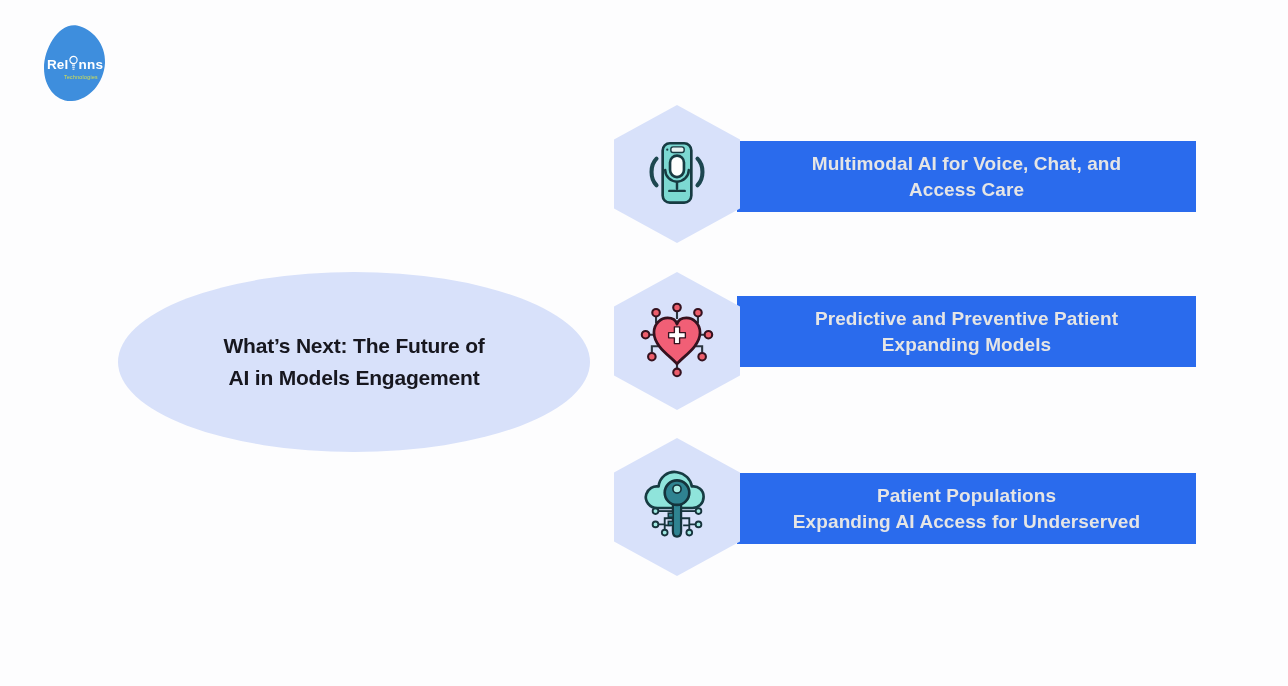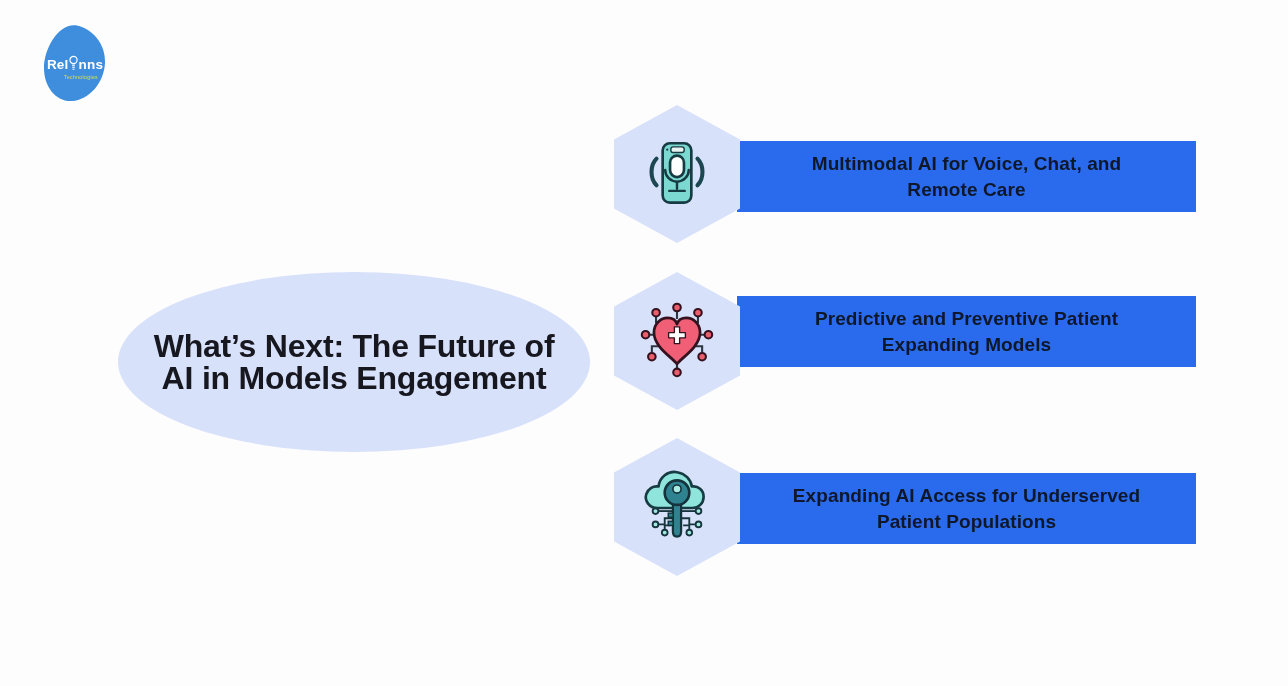--- a/index.html
+++ b/index.html
@@ -27,41 +27,41 @@
     margin-top: 1.5px; align-self: flex-end; padding-right: 14px;
   }
 
   
   .title-bubble {
     position: absolute; left: 118px; top: 272px; width: 472px; height: 180px;
     background: #d8e1fa; border-radius: 50%;
     display: flex; align-items: center; justify-content: center;
   }
   .title {
-    color: #17171f; font-size: 32px; font-weight: 700; line-height: 32px;
+    color: #17171f; font-size: 21px; font-weight: 700; line-height: 32px;
     text-align: center; letter-spacing: -0.2px;
   }
 
   
   .hex {
     position: absolute; left: 614px; width: 126px; height: 138px;
     background: #d8e1fa; z-index: 2;
     clip-path: polygon(50% 0%, 100% 25%, 100% 75%, 50% 100%, 0% 75%, 0% 25%);
     display: flex; align-items: center; justify-content: center;
   }
   .hex-1 { top: 105px; }
   .hex-2 { top: 272px; }
   .hex-3 { top: 438px; }
 
   
   .bar {
     position: absolute; left: 737px; width: 459px; height: 71px;
     background: #2a6bed; z-index: 1;
     display: flex; flex-direction: column; align-items: center; justify-content: center;
-    color: #0f172a; font-size: 19px; font-weight: 700; line-height: 26px;
+    color: #e5e5e5; font-size: 19px; font-weight: 700; line-height: 26px;
     text-align: center; letter-spacing: 0.1px;
   }
   .bar-1 { top: 141px; }
   .bar-2 { top: 296px; }
   .bar-3 { top: 473px; }
 </style>
 </head>
 <body>
 
 <div class="canvas">
@@ -100,21 +100,21 @@
       <rect x="36" y="15.5" width="13" height="5.5" rx="2.2" fill="#e8f3f2" stroke="#173b42" stroke-width="1.4"></rect>
       <circle cx="32.5" cy="18.2" r="1.1" fill="#173b42"></circle>
       <rect x="35.2" y="24" width="13.6" height="21" rx="6.8" fill="#fdfefd" stroke="#173b42" stroke-width="2.6"></rect>
       <path d="M30.5,38 a11.5,11.5 0 0 0 23,0" fill="none" stroke="#173b42" stroke-width="2.4" stroke-linecap="round"></path>
       <line x1="42" y1="49.8" x2="42" y2="56.5" stroke="#173b42" stroke-width="2.4" stroke-linecap="round"></line>
       <line x1="34.5" y1="58.5" x2="49.5" y2="58.5" stroke="#173b42" stroke-width="2.4" stroke-linecap="round"></line>
     </svg>
   </div>
   <div class="bar bar-1">
     <div>Multimodal AI for Voice, Chat, and</div>
-    <div>Remote Care</div>
+    <div>Access Care</div>
   </div>
 
   <div class="hex hex-2">
     <svg width="88" height="88" viewBox="0 0 84 84">
       <g fill="none" stroke="#2b3640" stroke-width="2">
         <path d="M22,19 V24 H28"></path>
         <path d="M42,14 V21"></path>
         <path d="M62,19 V24 H56"></path>
         <path d="M16,36 H21"></path>
         <path d="M68,36 H63"></path>
@@ -161,17 +161,17 @@
       </g>
       <path d="M23,43 C15,43 10,36 12,29.5 C13.8,24 19,21 24,22 C25,13 33,6.5 42,8 C50,9.3 55.5,15 56.5,22 C62.5,21 68,25.5 68,32 C68,38.5 63,43 57,43 Z" fill="#8fe4db" stroke="#173b42" stroke-width="2.6" stroke-linejoin="round"></path>
       <path d="M38,40 H46 V66 Q46,71 42,71 Q38,71 38,66 Z" fill="#2f8391" stroke="#14333c" stroke-width="2.2" stroke-linejoin="round"></path>
       <rect x="33.5" y="48" width="4.8" height="4" fill="#2f8391" stroke="#14333c" stroke-width="1.5"></rect>
       <rect x="33.5" y="56" width="4.8" height="4" fill="#2f8391" stroke="#14333c" stroke-width="1.5"></rect>
       <circle cx="42" cy="28" r="12" fill="#2f8391" stroke="#14333c" stroke-width="2.6"></circle>
       <circle cx="42" cy="24.5" r="4" fill="#a8ece4" stroke="#14333c" stroke-width="1.6"></circle>
     </svg>
   </div>
   <div class="bar bar-3">
+    <div>Patient Populations</div>
     <div>Expanding AI Access for Underserved</div>
-    <div>Patient Populations</div>
   </div>
 
 </div>
 
 </body></html>

